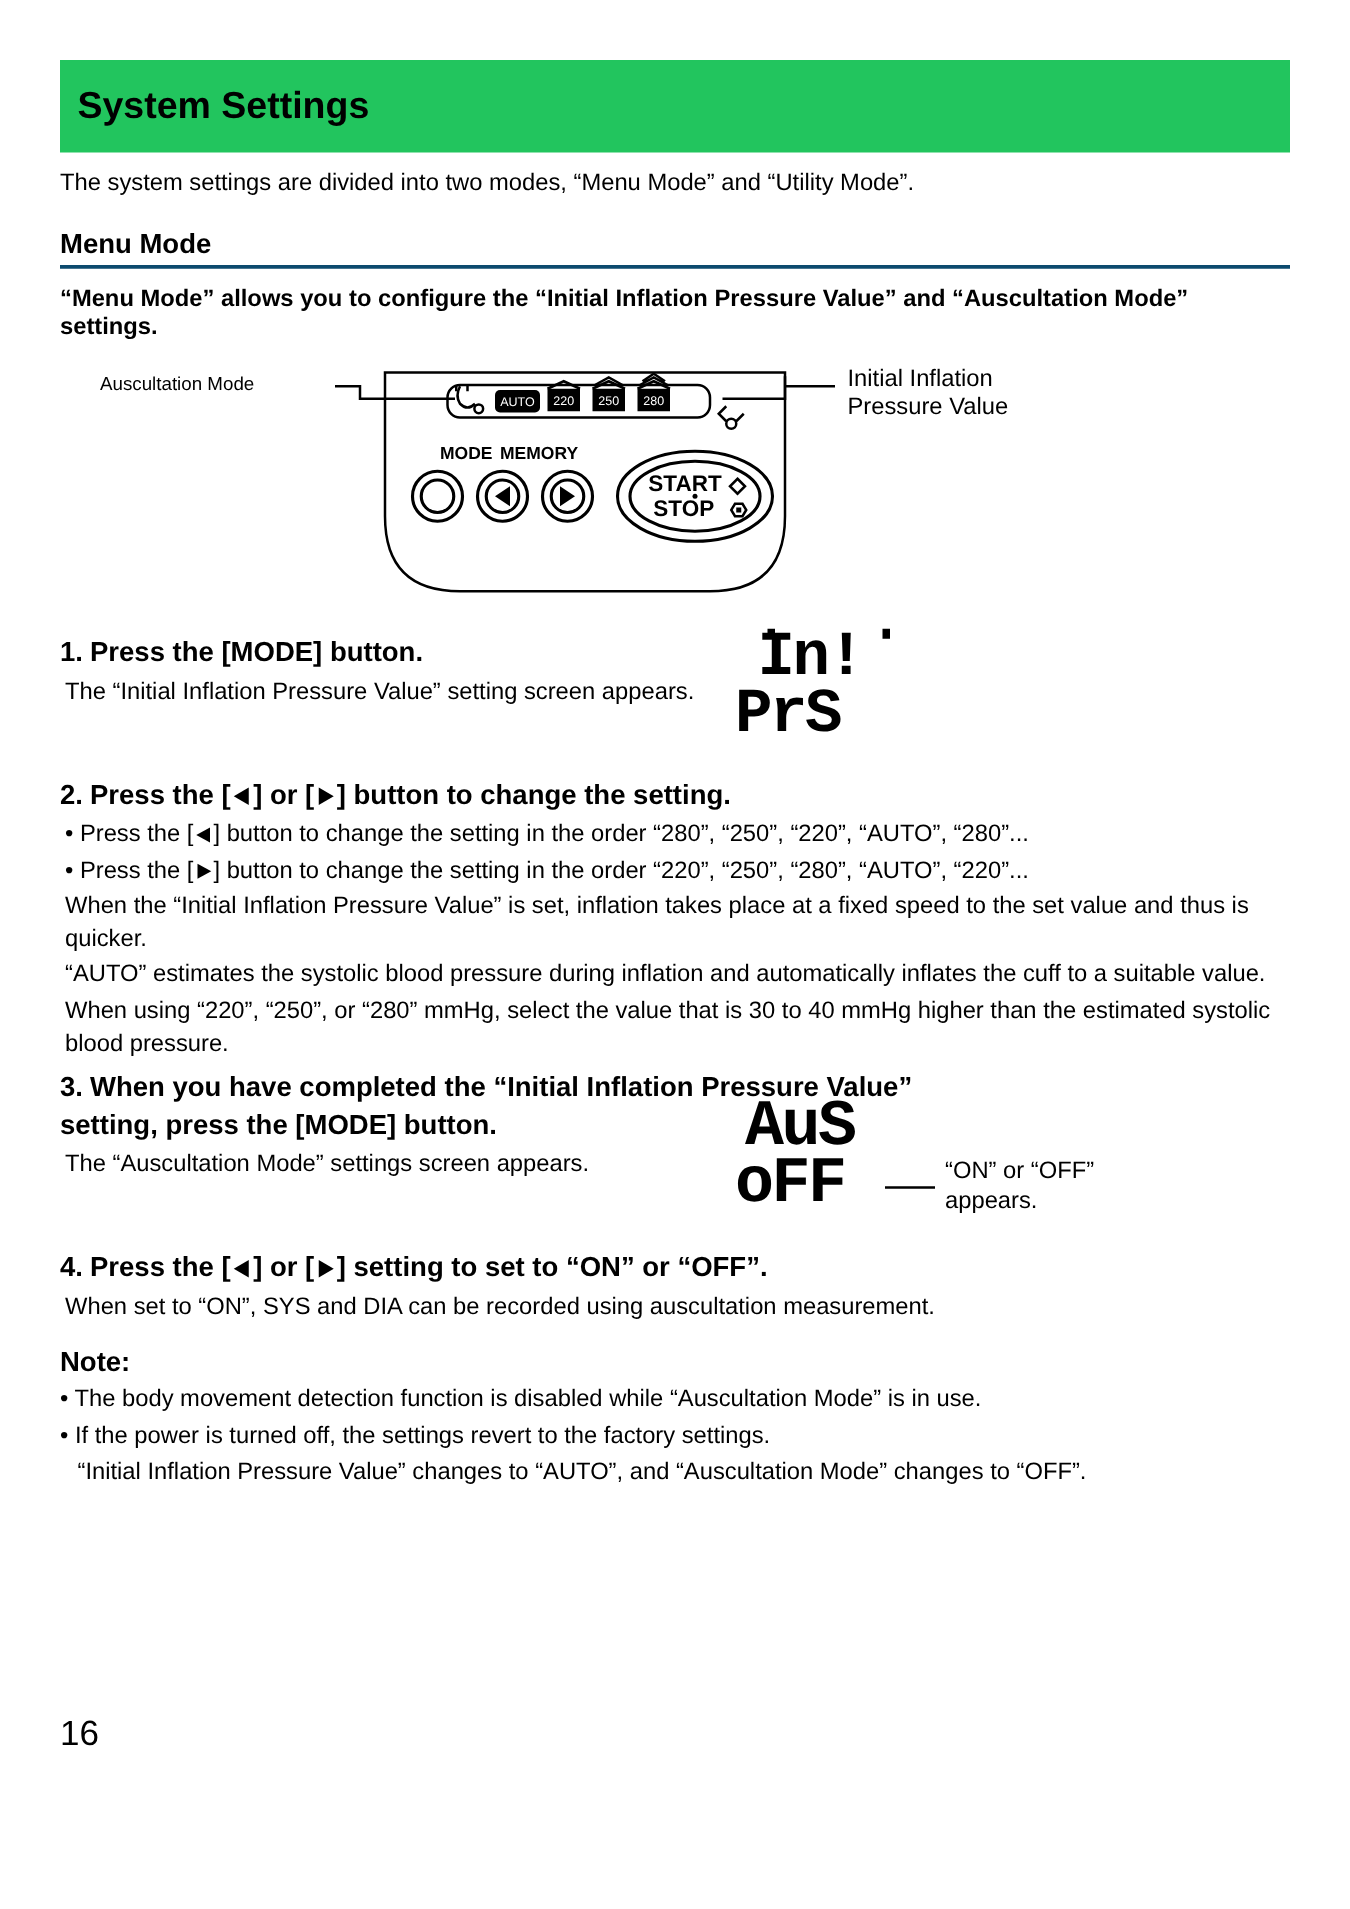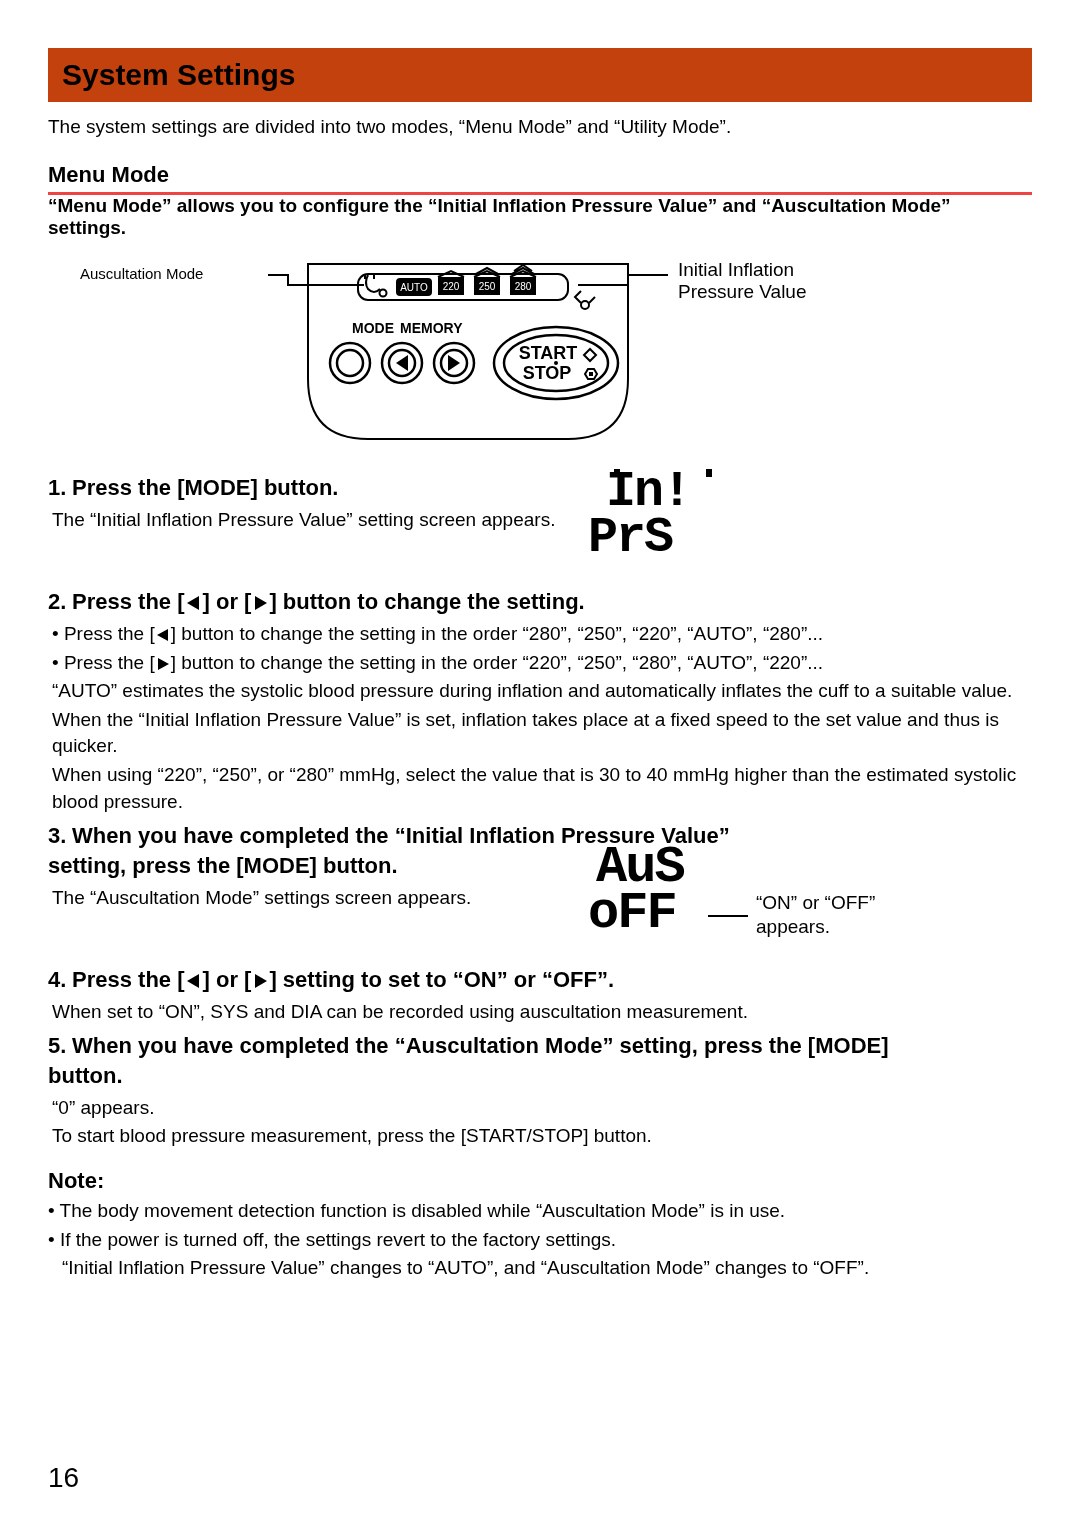--- a/index.html
+++ b/index.html
@@ -9,39 +9,39 @@
     color: #000000;
     font-family: Arial, Helvetica, sans-serif;
     width: 1080px;
   }
   .page {
     box-sizing: border-box;
     padding: 48px 48px 40px 48px;
     width: 1080px;
   }
   .title-bar {
-    background: #c2410c;
-    padding: 10px 14px;
+    background: #22c55e;
+    padding: 20px 14px;
     margin-bottom: 14px;
   }
   .title-bar h1 {
     margin: 0;
     font-size: 30px;
     font-weight: bold;
   }
   .intro {
     font-size: 19px;
     margin: 4px 0 24px 0;
   }
   .section-h {
     font-size: 22px;
     font-weight: bold;
-    border-bottom: 3px solid #ef4444;
+    border-bottom: 3px solid #0c4a6e;
     padding-bottom: 4px;
-    margin: 0 0 0 0;
+    margin: 0 0 14px 0;
   }
   .menu-desc {
     font-size: 19px;
     margin: 0 0 20px 0;
     font-weight: bold;
   }
 
   
   .diagram-wrap {
     position: relative;
@@ -258,22 +258,22 @@
           <path d="M4 1 L16 8 L4 15 Z" fill="#000"></path>
         </svg><span>] button to change the setting.</span>
     </div>
     <div class="step-body">
       <p class="bullet"><span>• Press the [</span><svg class="tri" width="16" height="14">
             <path d="M13 1 L2 7 L13 13 Z" fill="#000"></path>
           </svg><span>] button to change the setting in the order “280”, “250”, “220”, “AUTO”, “280”...</span></p>
       <p class="bullet"><span>• Press the [</span><svg class="tri" width="16" height="14">
             <path d="M3 1 L14 7 L3 13 Z" fill="#000"></path>
           </svg><span>] button to change the setting in the order “220”, “250”, “280”, “AUTO”, “220”...</span></p>
+      <p>When the “Initial Inflation Pressure Value” is set, inflation takes place at a fixed speed to the set value and thus is quicker.</p>
       <p>“AUTO” estimates the systolic blood pressure during inflation and automatically inflates the cuff to a suitable value.</p>
-      <p>When the “Initial Inflation Pressure Value” is set, inflation takes place at a fixed speed to the set value and thus is quicker.</p>
       <p>When using “220”, “250”, or “280” mmHg, select the value that is 30 to 40 mmHg higher than the estimated systolic blood pressure.</p>
     </div>
   </div>
 
   <div class="step-wrap">
     <div class="step-head" style="max-width:760px">
       <span class="num">3.</span><span>When you have completed the “Initial Inflation Pressure Value” setting, press the [MODE] button.</span>
     </div>
     <div class="step-body" style="max-width:500px">
       <p>The “Auscultation Mode” settings screen appears.</p>
@@ -300,29 +300,20 @@
           <path d="M14 1 L2 8 L14 15 Z" fill="#000"></path>
         </svg><span>] or [</span><svg class="tri" width="18" height="16">
           <path d="M4 1 L16 8 L4 15 Z" fill="#000"></path>
         </svg><span>] setting to set to “ON” or “OFF”.</span>
     </div>
     <div class="step-body">
       <p>When set to “ON”, SYS and DIA can be recorded using auscultation measurement.</p>
     </div>
   </div>
 
-  <div class="step-wrap">
-    <div class="step-head" style="max-width:900px">
-      <span class="num">5.</span><span>When you have completed the “Auscultation Mode” setting, press the [MODE] button.</span>
-    </div>
-    <div class="step-body">
-      <p>“0” appears.</p>
-      <p>To start blood pressure measurement, press the [START/STOP] button.</p>
-    </div>
-  </div>
 
   <div class="note-h">Note:</div>
   <div class="note-body">
     <p>• The body movement detection function is disabled while “Auscultation Mode” is in use.</p>
     <p>• If the power is turned off, the settings revert to the factory settings.</p>
     <p style="padding-left:14px">“Initial Inflation Pressure Value” changes to “AUTO”, and “Auscultation Mode” changes to “OFF”.</p>
   </div>
 
   <div class="page-num">16</div>
 </div>

